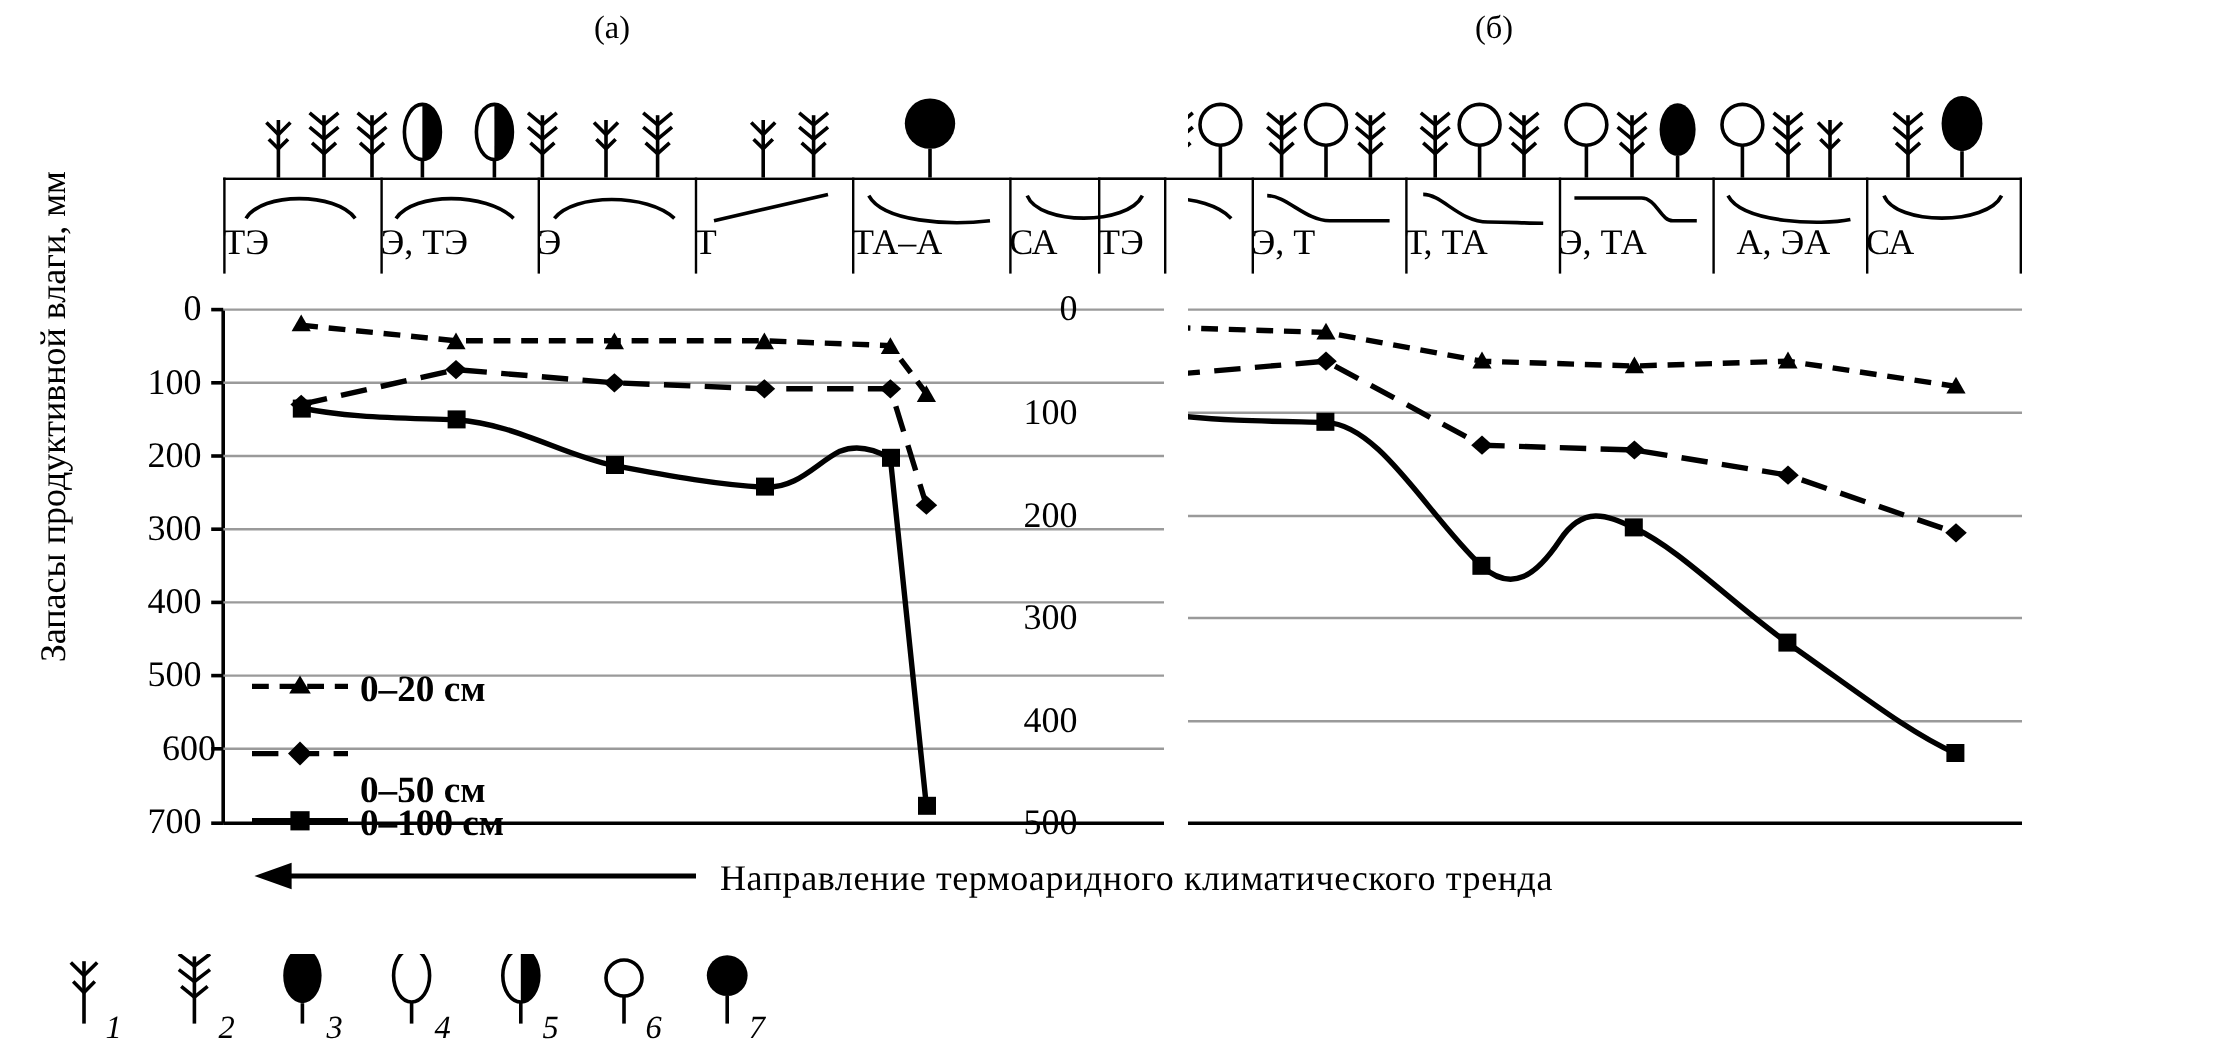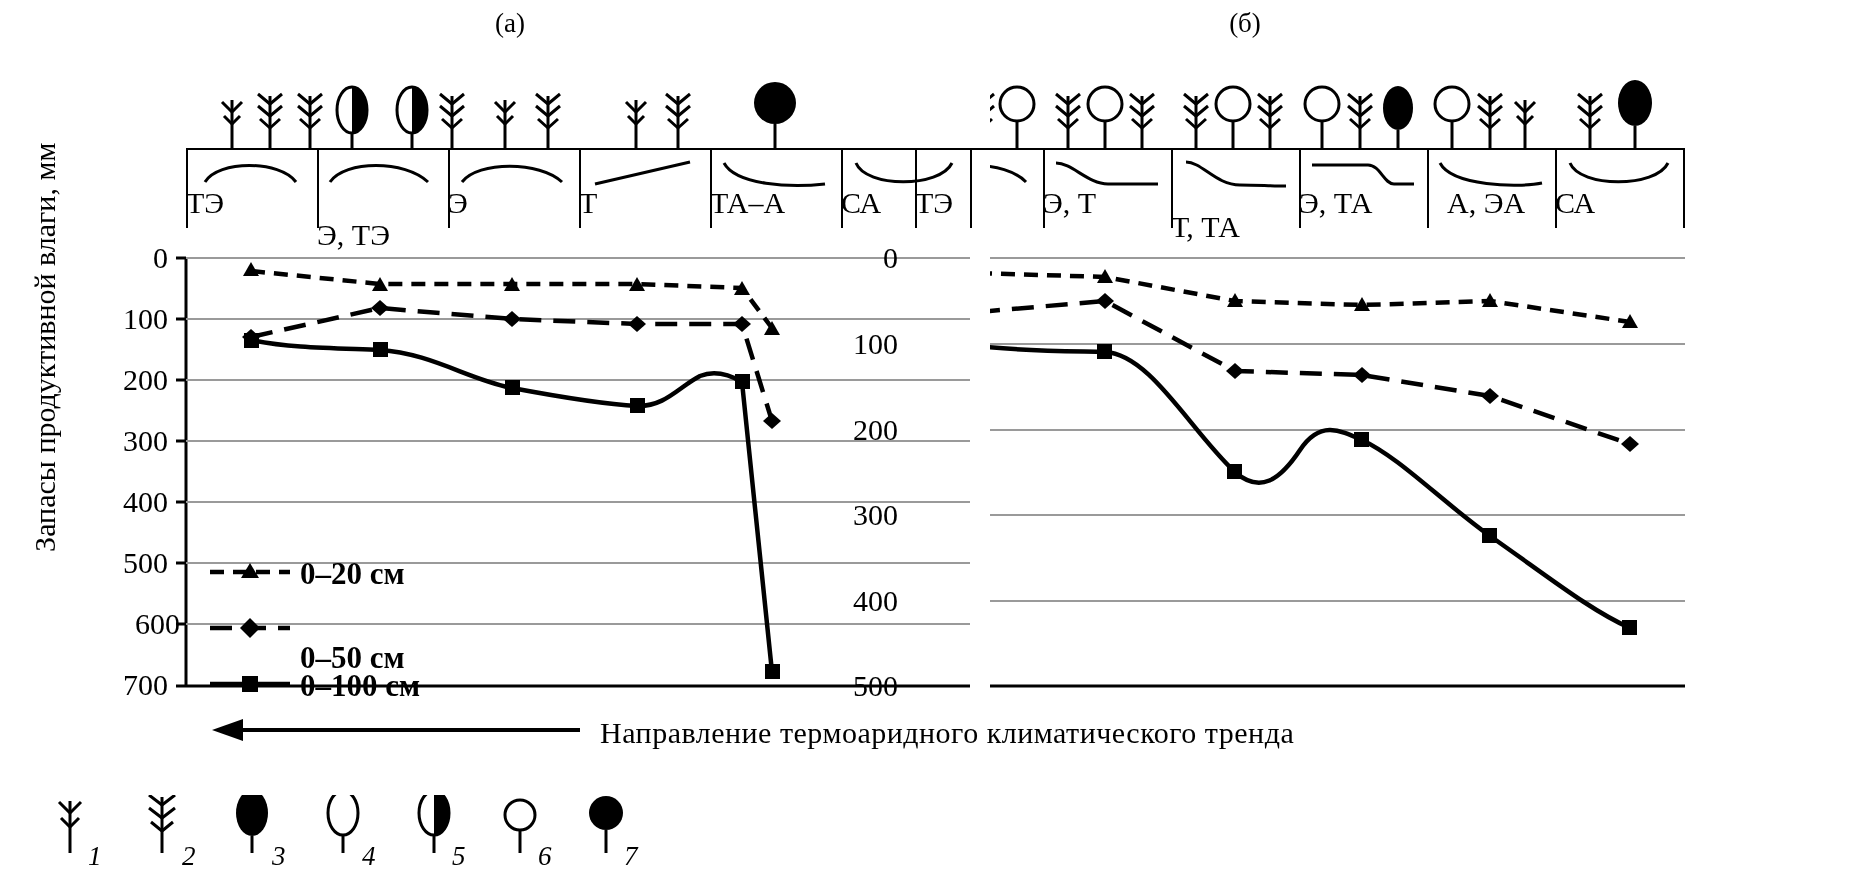--- a/index.html
+++ b/index.html
@@ -244,21 +244,21 @@
       <rect x="242" y="676" width="16" height="16" fill="#000"></rect>
     </g>
 
     <g>
       <line x1="225" y1="730" x2="580" y2="730" stroke="#000" stroke-width="4"></line>
       <polygon points="212,730 243,719 243,741" fill="#000"></polygon>
     </g>
   </svg>
 
   <div class="band-cell-label" style="left:186px; top:188px; width:131px;">ТЭ</div>
-  <div class="band-cell-label" style="left:317px; top:188px; width:146px;margin-top:32px;">Э, ТЭ</div>
+  <div class="band-cell-label" style="left:317px; top:188px; width:146px;">Э, ТЭ</div>
   <div class="band-cell-label" style="left:448px; top:188px; width:131px;">Э</div>
   <div class="band-cell-label" style="left:579px; top:188px; width:131px;">Т</div>
   <div class="band-cell-label" style="left:710px; top:188px; width:125px;">ТА–А</div>
   <div class="band-cell-label" style="left:841px; top:188px; width:131px;">СА</div>
 
   <div class="tick-label" style="left:80px; top:243px; width:88px;">0</div>
   <div class="tick-label" style="left:80px; top:304px; width:88px;">100</div>
   <div class="tick-label" style="left:80px; top:365px; width:88px;">200</div>
   <div class="tick-label" style="left:80px; top:426px; width:88px;">300</div>
   <div class="tick-label" style="left:80px; top:487px; width:88px;">400</div>
@@ -420,21 +420,21 @@
       <rect x="107" y="344" width="15" height="15" fill="#000"></rect>
       <rect x="237" y="464" width="15" height="15" fill="#000"></rect>
       <rect x="364" y="432" width="15" height="15" fill="#000"></rect>
       <rect x="492" y="528" width="15" height="15" fill="#000"></rect>
       <rect x="632" y="620" width="15" height="15" fill="#000"></rect>
     </g>
   </svg>
 
   <div class="band-cell-label" style="left:-75px; top:188px; width:128px;">ТЭ</div>
   <div class="band-cell-label" style="left:53px;  top:188px; width:148px;">Э, Т</div>
-  <div class="band-cell-label" style="left:181px; top:188px; width:148px;margin-top:24px;">Т, ТА</div>
+  <div class="band-cell-label" style="left:181px; top:188px; width:148px;">Т, ТА</div>
   <div class="band-cell-label" style="left:309px; top:188px; width:128px;">Э, ТА</div>
   <div class="band-cell-label" style="left:437px; top:188px; width:128px;padding-left:20px;">А, ЭА</div>
   <div class="band-cell-label" style="left:565px; top:188px; width:128px;">СА</div>
 
   <div class="tick-label" style="left:-180px; top:243px; width:88px;">0</div>
   <div class="tick-label" style="left:-180px; top:329px; width:88px;">100</div>
   <div class="tick-label" style="left:-180px; top:415px; width:88px;">200</div>
   <div class="tick-label" style="left:-180px; top:500px; width:88px;">300</div>
   <div class="tick-label" style="left:-180px; top:586px; width:88px;">400</div>
   <div class="tick-label" style="left:-180px; top:671px; width:88px;">500</div>

